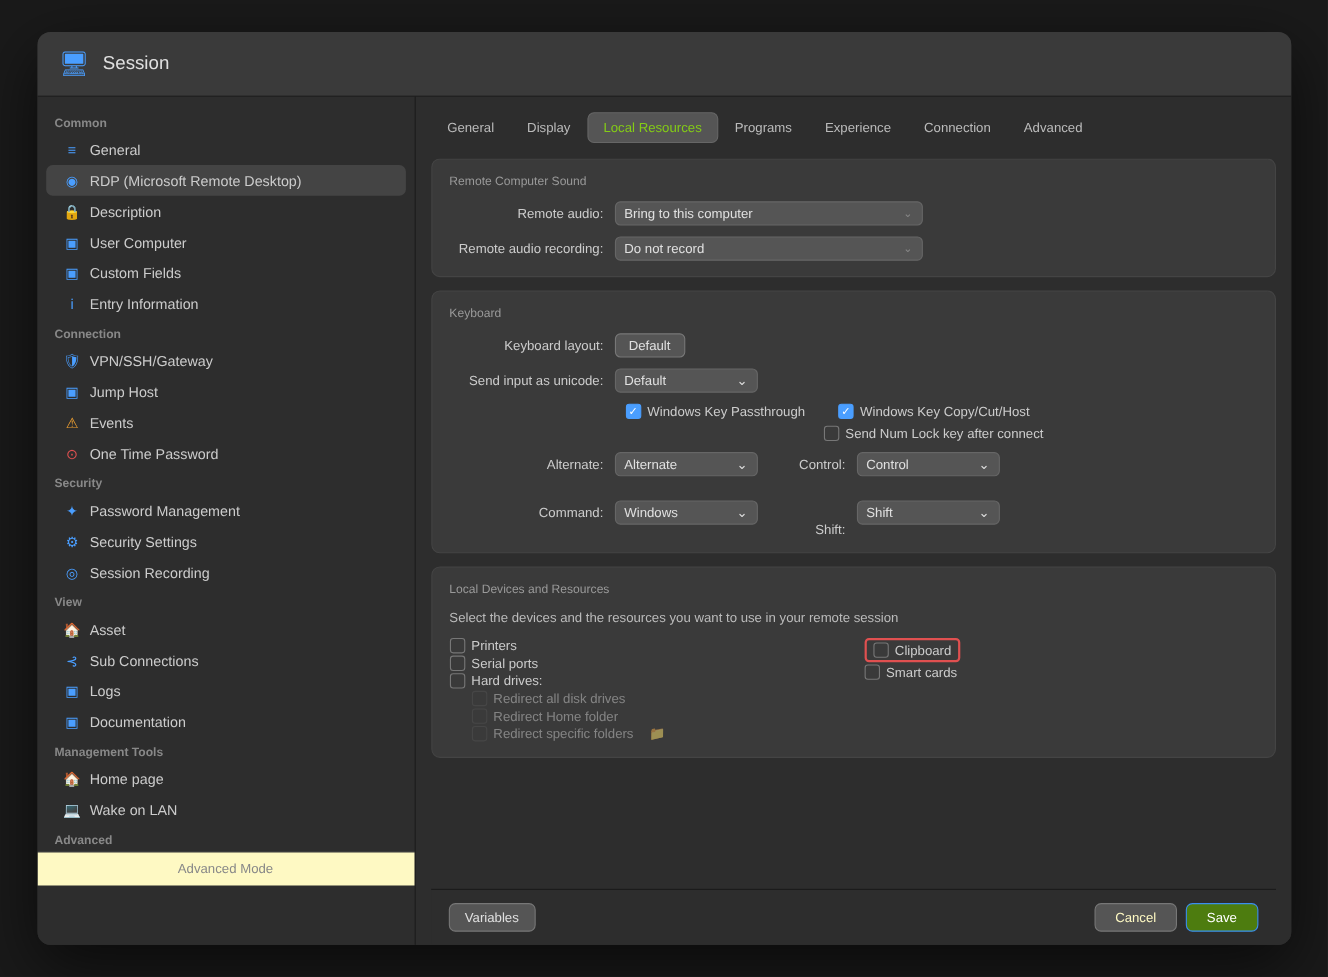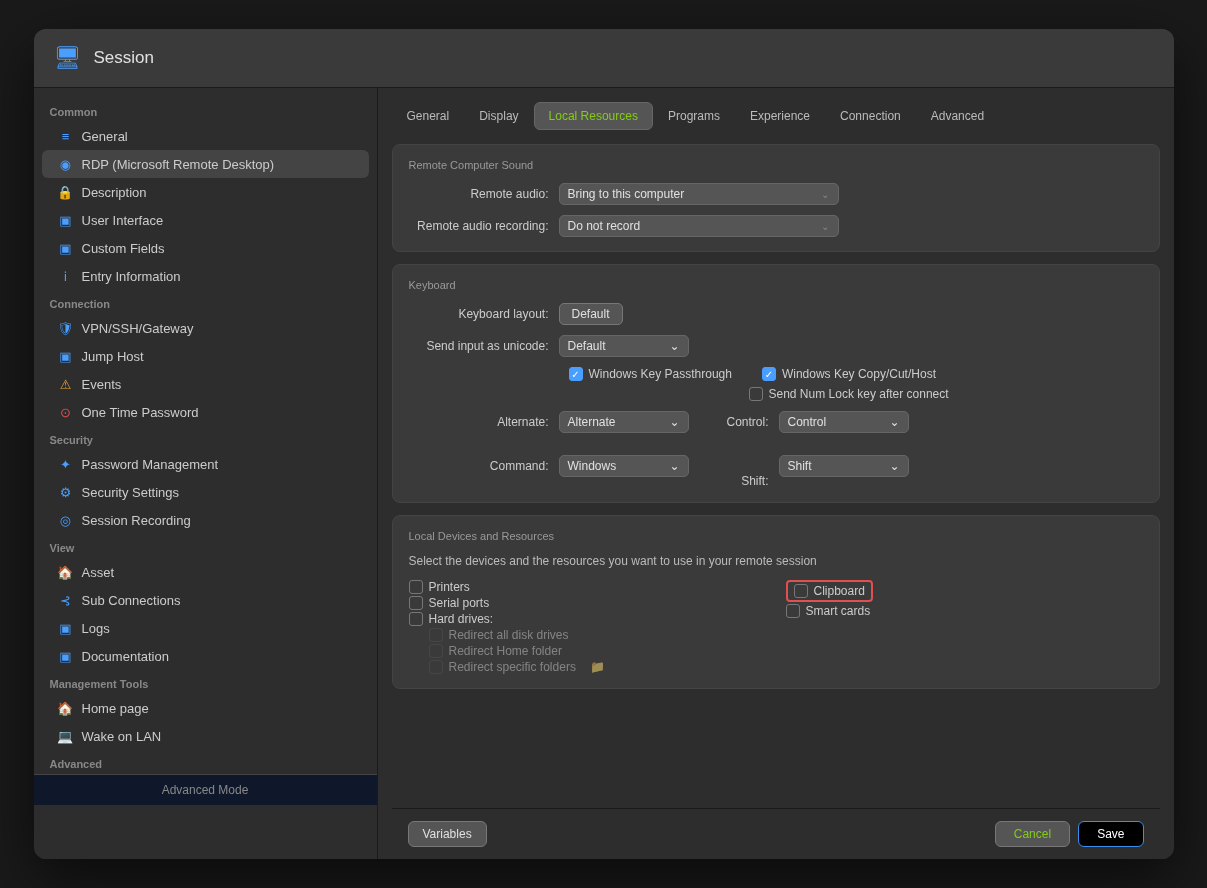--- a/index.html
+++ b/index.html
@@ -265,37 +265,37 @@
       border-radius: 6px;
       color: #e0e0e0;
       font-size: 12px;
       padding: 5px 14px;
       cursor: pointer;
     }
     .btn-cancel {
       background: #555;
       border: 1px solid #777;
       border-radius: 6px;
-      color: #84cc16;
+      color: #fef9c3;
       font-size: 12px;
       padding: 5px 18px;
       cursor: pointer;
     }
     .btn-save {
-      background: #000000;
+      background: #4d7c0f;
       border: 1px solid #3a8eef;
       border-radius: 6px;
       color: #fff;
       font-size: 12px;
       padding: 5px 18px;
       cursor: pointer;
       font-weight: 500;
     }
     .advanced-mode-bar {
-      background: #0f172a;
+      background: #fef9c3;
       text-align: center;
       color: #888;
       font-size: 12px;
       padding: 8px;
       cursor: pointer;
     }
     .sidebar-bottom {
       border-top: 1px solid #444;
     }
   </style>
@@ -322,21 +322,21 @@
         <div class="sidebar-item active">
           <span class="icon icon-blue">◉</span>
           <span>RDP (Microsoft Remote Desktop)</span>
         </div>
         <div class="sidebar-item">
           <span class="icon icon-blue">🔒</span>
           <span>Description</span>
         </div>
         <div class="sidebar-item">
           <span class="icon icon-blue">▣</span>
-          <span>User Interface</span>
+          <span>User Computer</span>
         </div>
         <div class="sidebar-item">
           <span class="icon icon-blue">▣</span>
           <span>Custom Fields</span>
         </div>
         <div class="sidebar-item">
           <span class="icon icon-blue">ℹ</span>
           <span>Entry Information</span>
         </div>
       </div>

